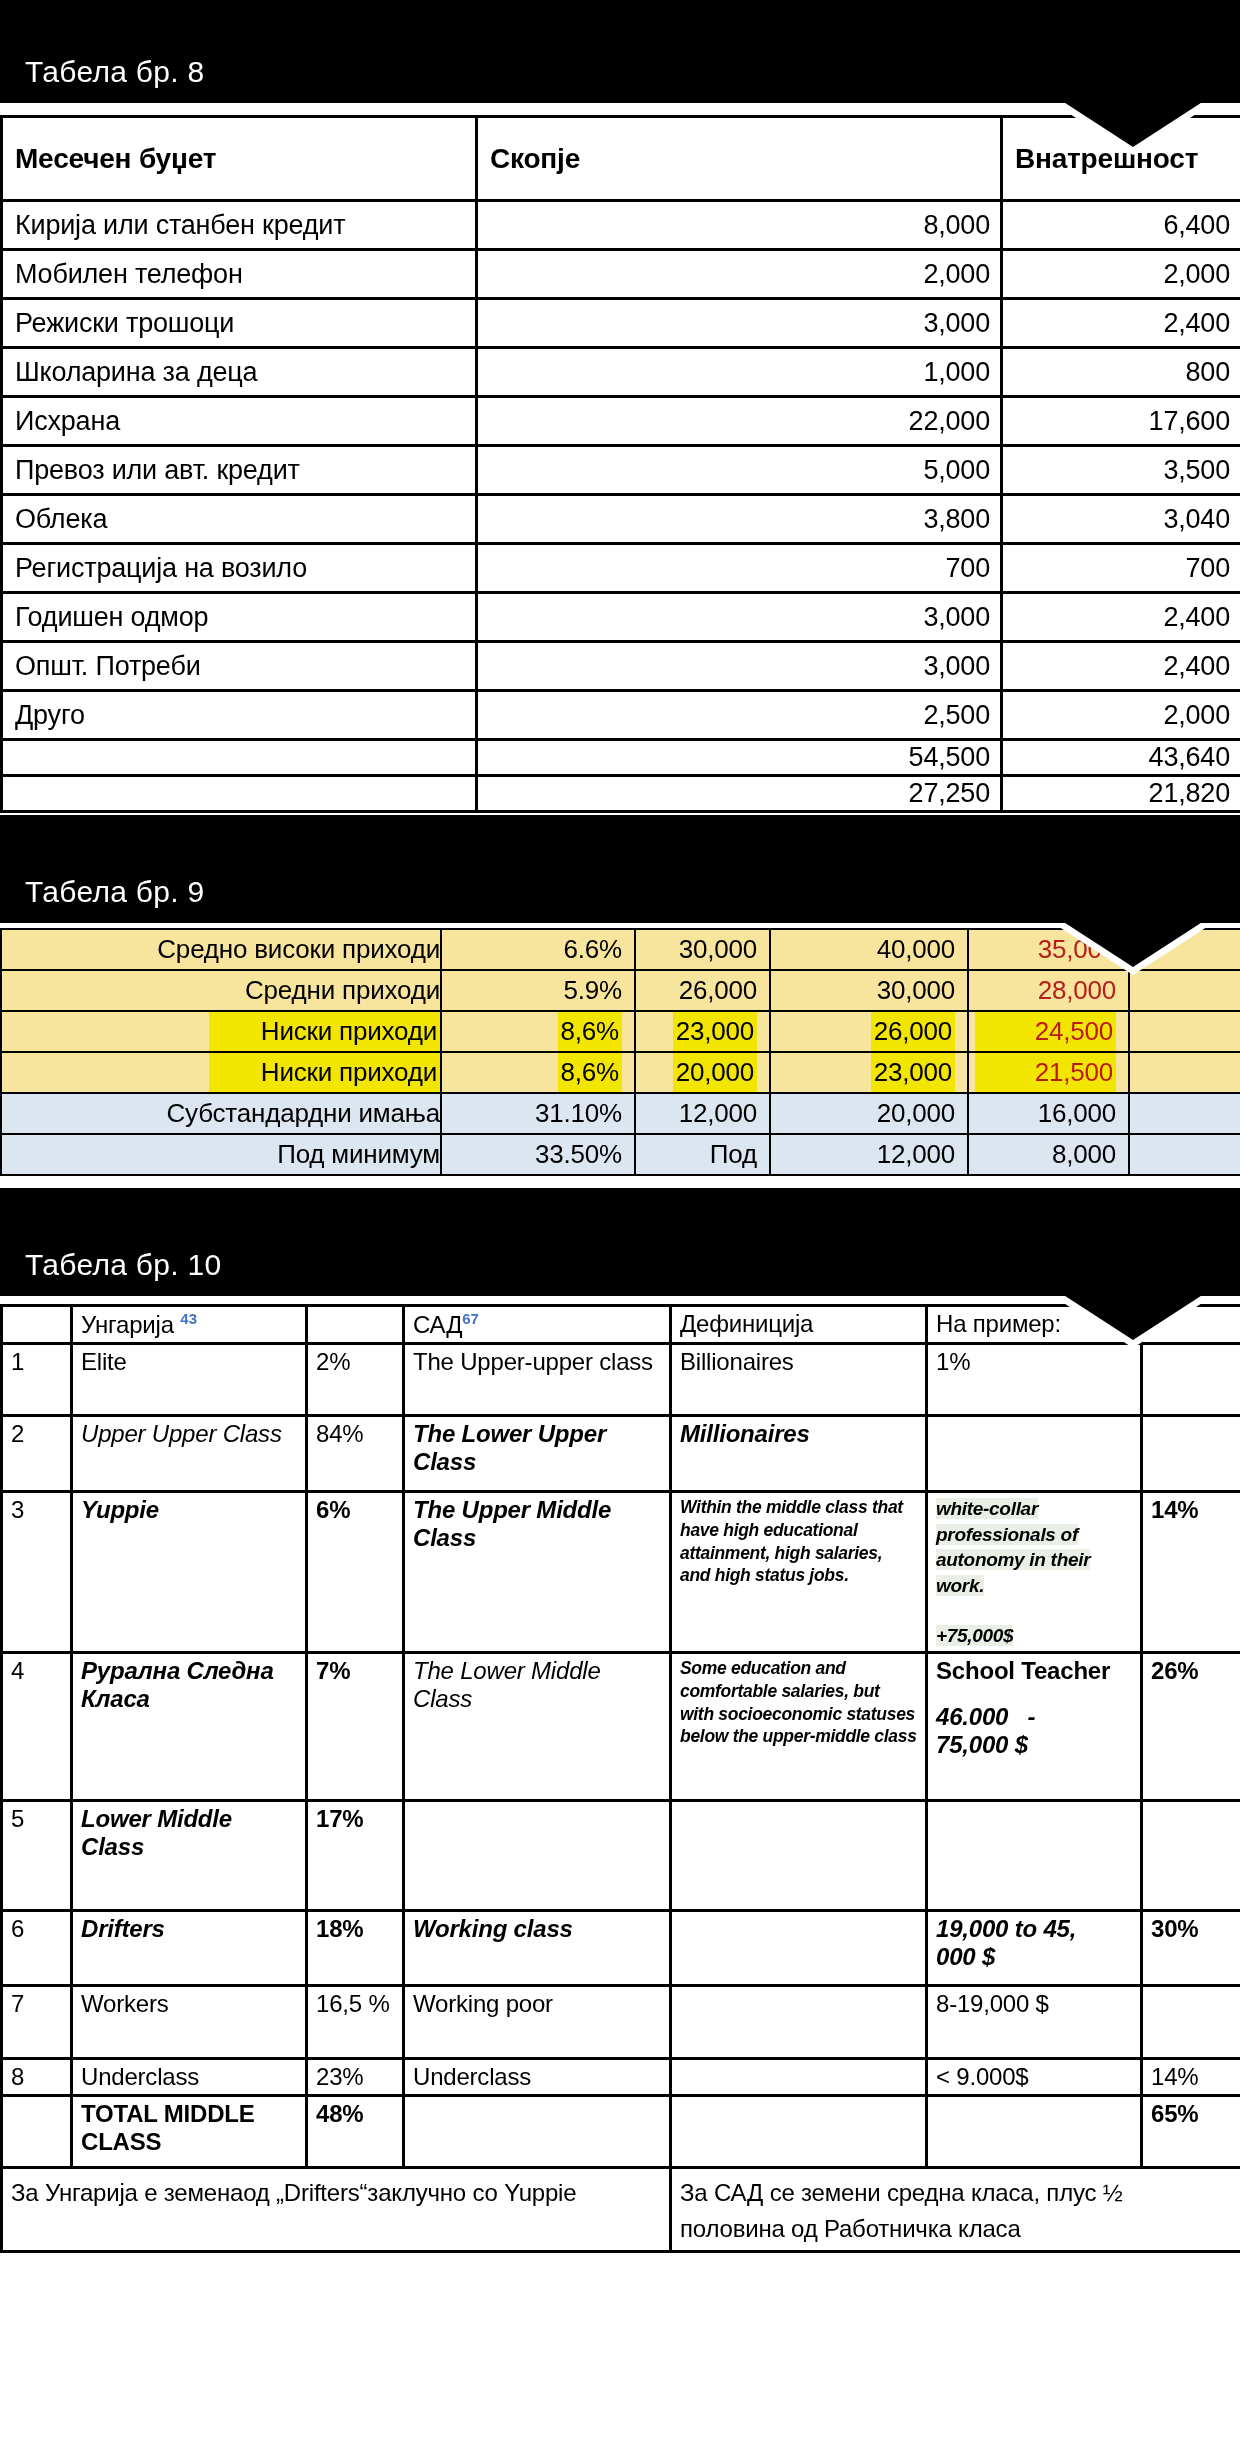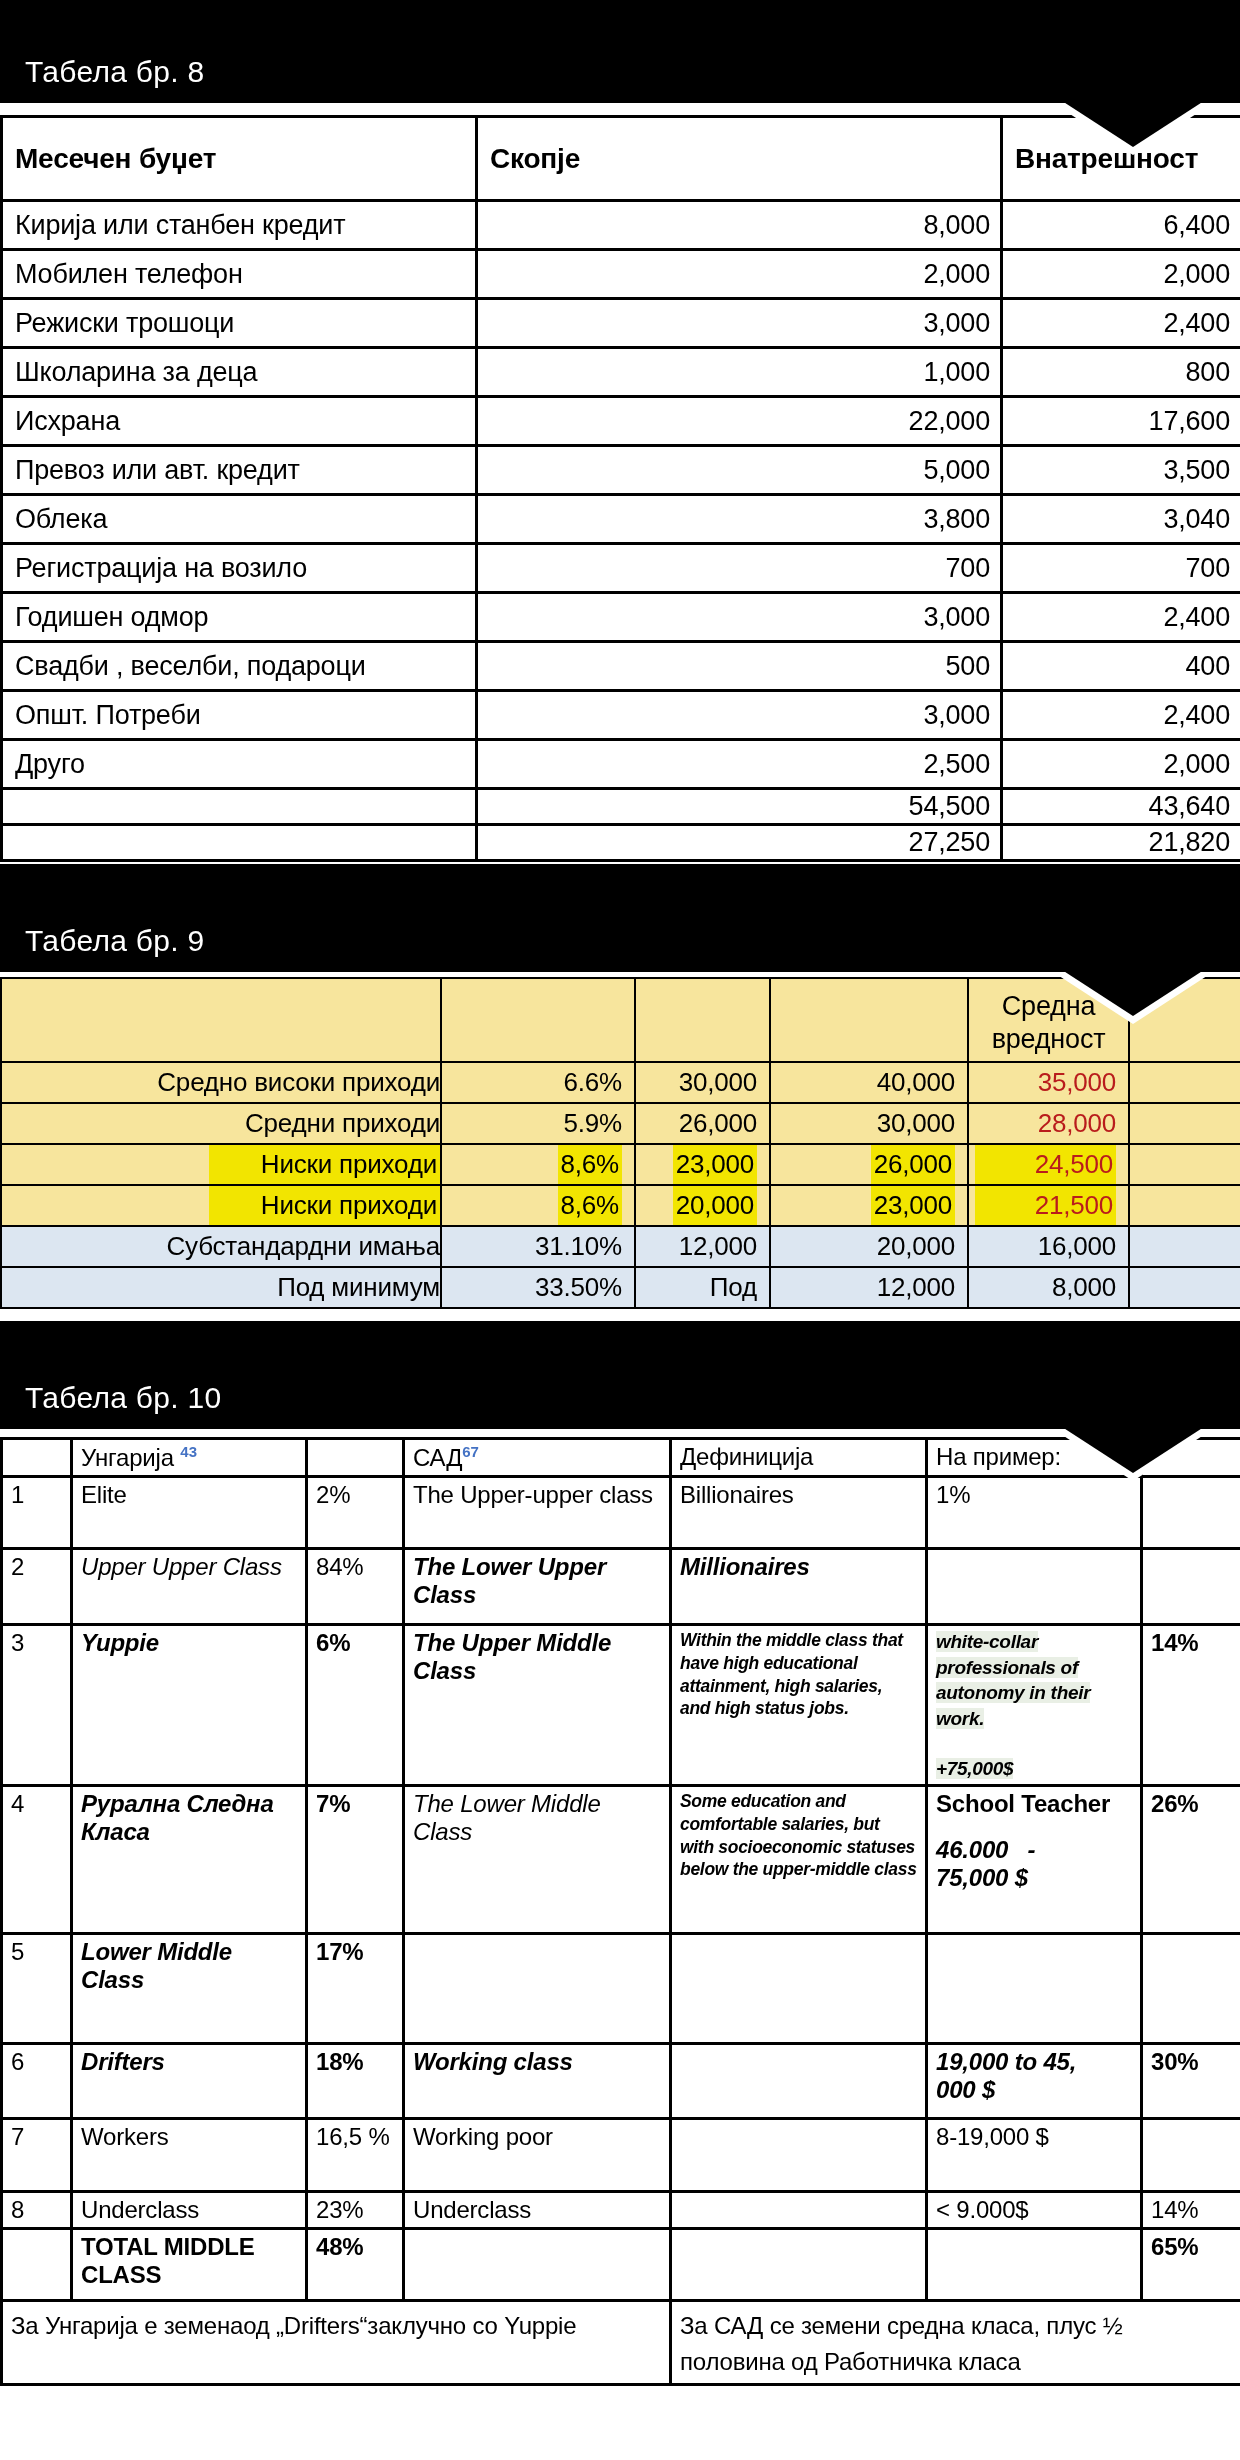--- a/index.html
+++ b/index.html
@@ -131,25 +131,20 @@
       <td class="c-lbl">Регистрација на возило</td>
       <td class="c-num">700</td>
       <td class="c-num">700</td>
     </tr>
     <tr class="r">
       <td class="c-lbl">Годишен одмор</td>
       <td class="c-num">3,000</td>
       <td class="c-num">2,400</td>
     </tr>
     <tr class="r">
-      <td class="c-lbl">Свадби , веселби, подароци</td>
-      <td class="c-num">500</td>
-      <td class="c-num">400</td>
-    </tr>
-    <tr class="r">
       <td class="c-lbl">Општ. Потреби</td>
       <td class="c-num">3,000</td>
       <td class="c-num">2,400</td>
     </tr>
     <tr class="r">
       <td class="c-lbl">Друго</td>
       <td class="c-num">2,500</td>
       <td class="c-num">2,000</td>
     </tr>
     <tr class="rt">
@@ -174,28 +169,20 @@
   <table class="t9">
     <colgroup>
         <col style="width:440px">
         <col style="width:194px">
         <col style="width:135px">
         <col style="width:198px">
         <col style="width:161px">
         <col style="width:112px">
       </colgroup>
     <tbody>
-        <tr class="hrow">
-      <td></td>
-      <td></td>
-      <td></td>
-      <td></td>
-      <td>Средна вредност</td>
-      <td></td>
-    </tr>
     <tr class="r">
       <td class="c-lbl">Средно високи приходи</td>
       <td class="c-num">6.6%</td>
       <td class="c-num">30,000</td>
       <td class="c-num">40,000</td>
       <td class="c-num gold">35,000</td>
       <td></td>
     </tr>
     <tr class="r">
       <td class="c-lbl">Средни приходи</td>

